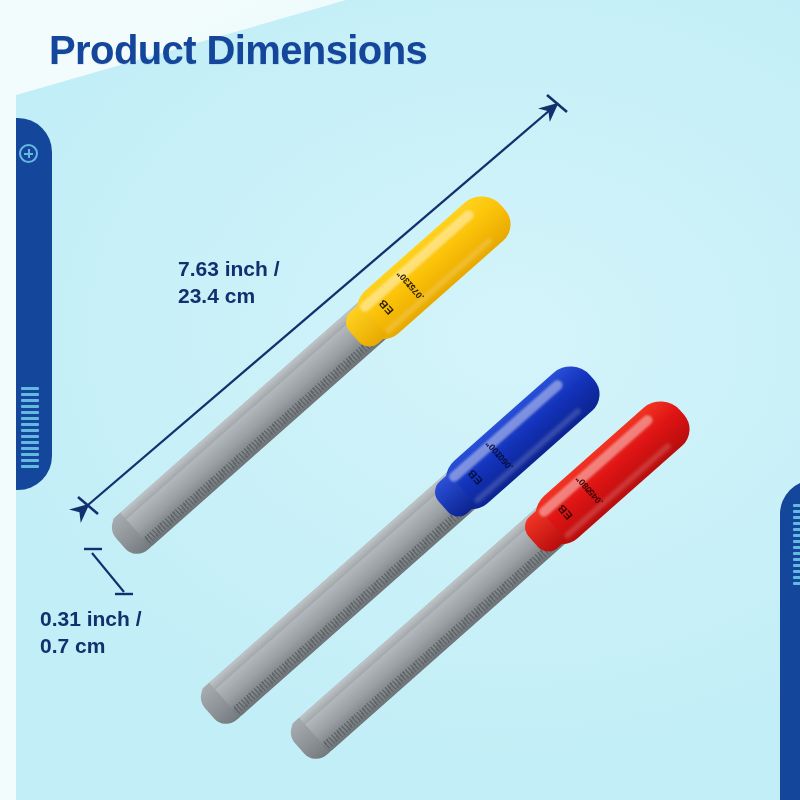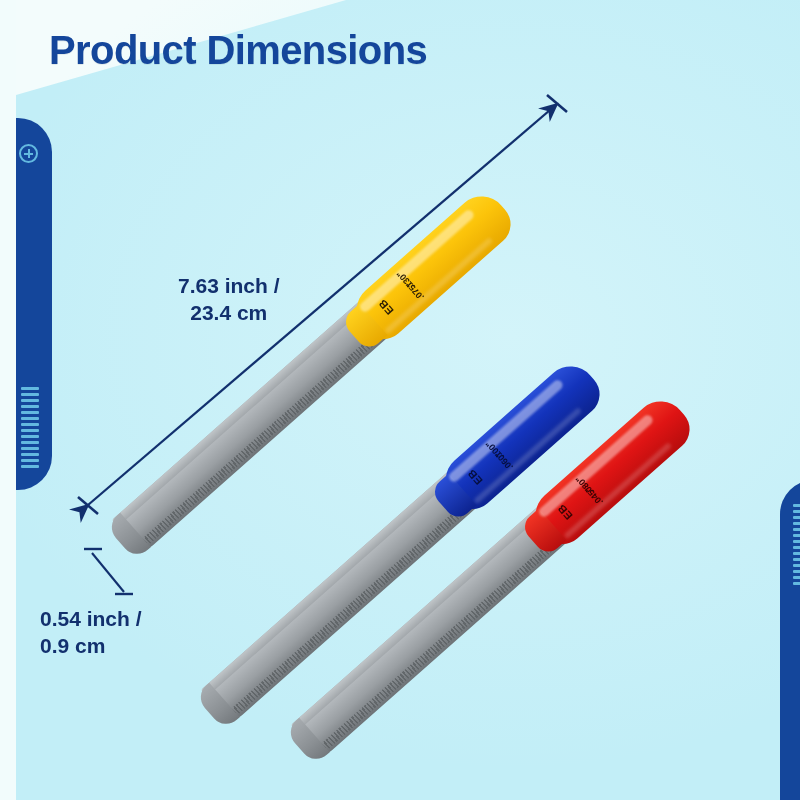--- a/index.html
+++ b/index.html
@@ -108,21 +108,21 @@
     font-size:9px;line-height:10px;text-align:center;white-space:nowrap;
   }
   .h-blue .mark{color:#060f3e;}
   .h-red .mark{color:#3a0404;}
 
   
   .dim-svg{position:absolute;left:0;top:0;width:800px;height:800px;pointer-events:none;}
   .dim-label{
     position:absolute;color:#12306e;font-size:21px;font-weight:600;line-height:27px;
   }
-  .dim-len{left:162px;top:272px;text-align:center;}
+  .dim-len{left:162px;top:255px;}
   .dim-wid{left:24px;top:605px;}
 </style>
 </head>
 <body>
 
 <div id="stage">
 
   <div class="cyan-panel"></div>
   <div class="cyan-soft"></div>
 
@@ -231,17 +231,17 @@
       <line x1="99" y1="594" x2="117" y2="594" stroke="#12306e" stroke-width="2.4"></line>
     </g>
   </svg>
 
   <div class="dim-label dim-len">
     <div>7.63 inch /</div>
     <div>23.4 cm</div>
   </div>
 
   <div class="dim-label dim-wid">
-    <div>0.54 inch /</div>
-    <div>0.9 cm</div>
+    <div>0.31 inch /</div>
+    <div>0.7 cm</div>
   </div>
 
 </div>
 
 </body></html>

